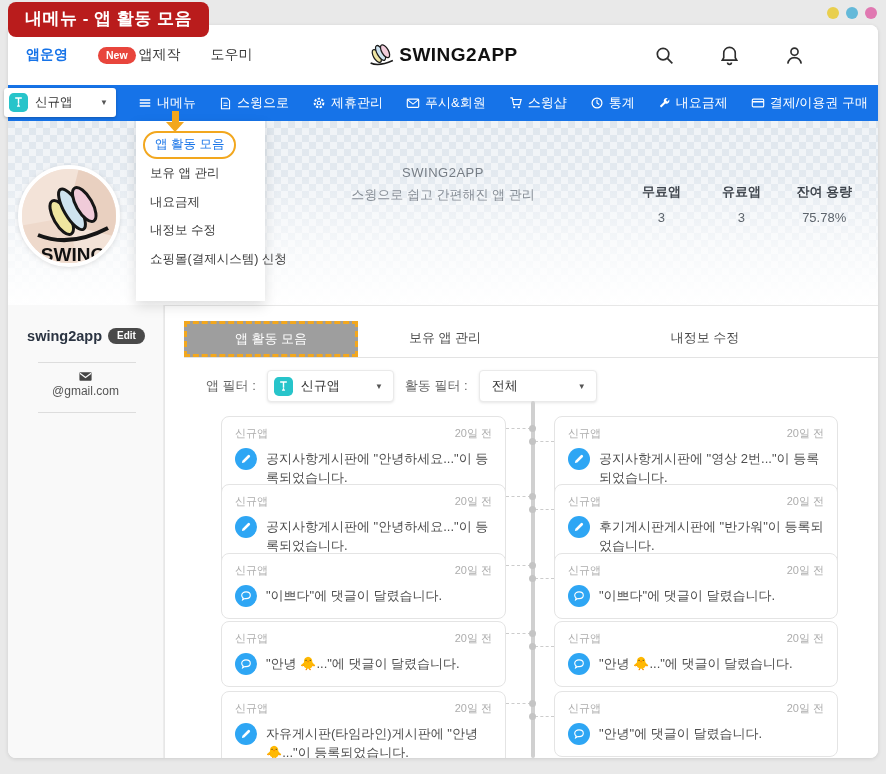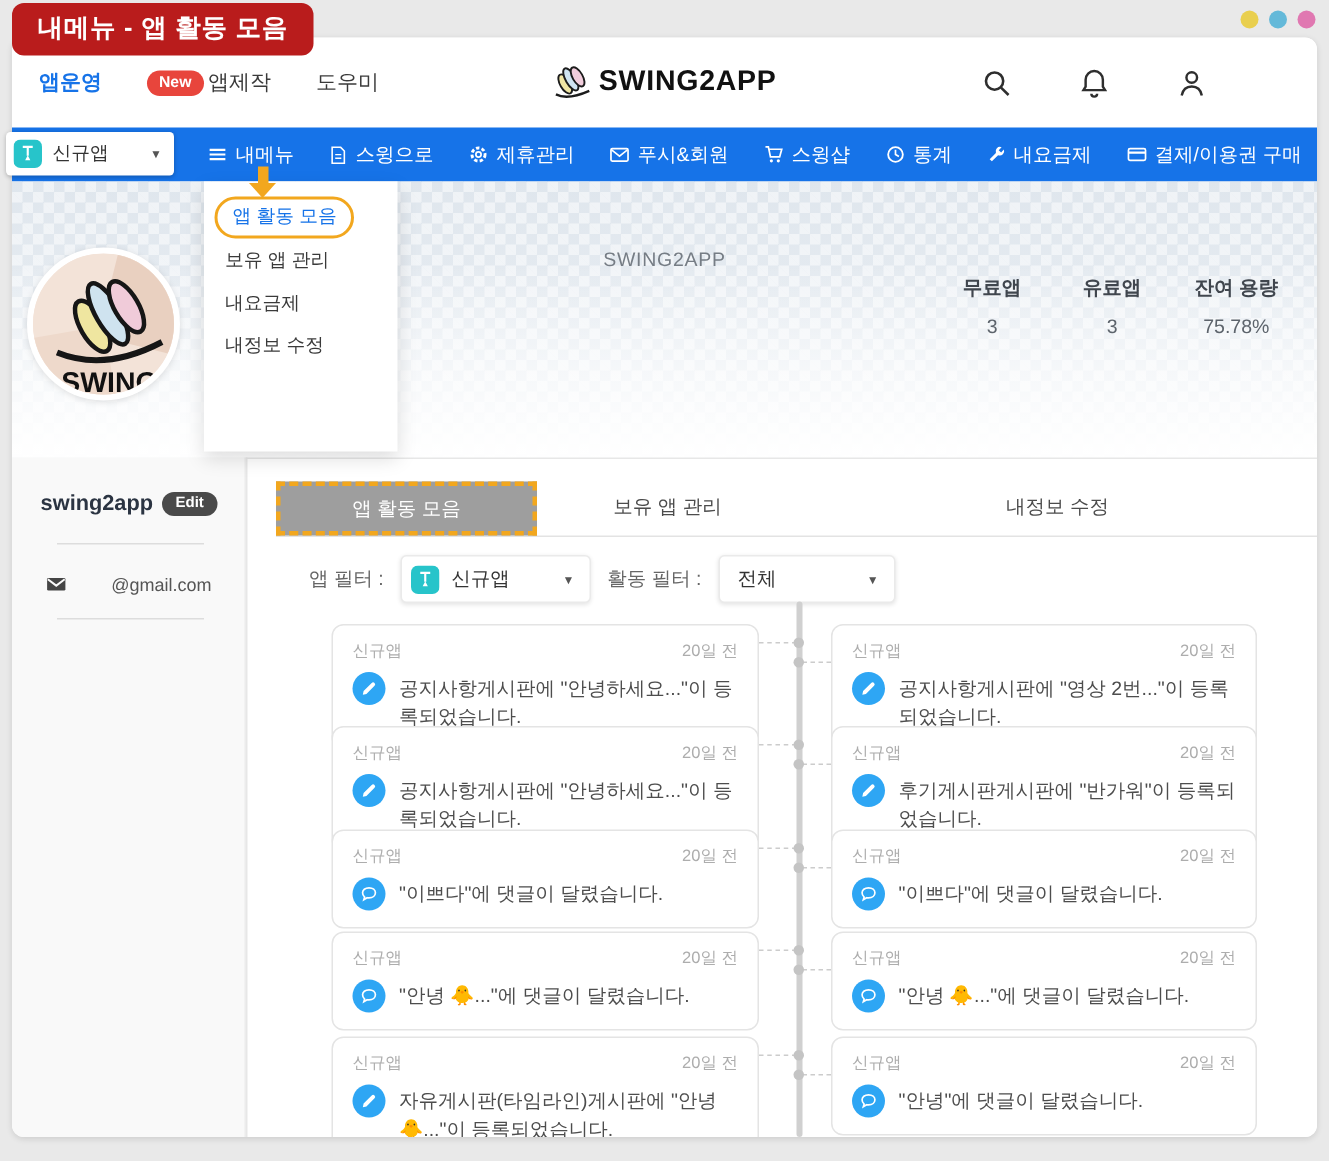--- a/index.html
+++ b/index.html
@@ -266,20 +266,21 @@
             </svg>
           </span>
         <span>결제/이용권 구매</span>
       </div>
 
     </div>
   </div>
 
   <div class="hero">
     <div class="hero-title">SWING2APP</div>
+    <div class="hero-sub">스윙으로 쉽고 간편해진 앱 관리</div>
     <div class="stats">
       <div class="stat">
         <div class="s-label">무료앱</div>
         <div class="s-value">3</div>
       </div>
       <div class="stat">
         <div class="s-label">유료앱</div>
         <div class="s-value">3</div>
       </div>
       <div class="stat">
@@ -288,21 +289,21 @@
       </div>
     </div>
   </div>
 
   <div class="sidebar">
     <div class="profile-name-row" style="position:absolute; top:23px;">
       <span class="profile-name">swing2app</span>
       <span class="edit-pill">Edit</span>
     </div>
     <div class="side-divider" style="top:57px;"></div>
-    <div class="email-row" style="top:77px;">
+    <div class="email-row" style="top:64px;flex-direction:column;">
       <span class="mailico">
         <svg viewBox="0 0 16 16" width="15" height="15">
             <rect x="1.5" y="3.5" width="13" height="9" rx="1" fill="#454545"></rect>
             <path d="M2 4.5 8 9l6-4.5" fill="none" stroke="#f9f9f9" stroke-width="1.4"></path>
           </svg>
       </span>
       <span class="email-text">@gmail.com</span>
     </div>
     <div class="side-divider" style="top:107px;"></div>
   </div>
@@ -544,13 +545,14 @@
 
 <div class="menu-arrow-stem"></div>
 <div class="menu-arrow-head"></div>
 <div class="dropdown">
   <div class="dd-item dd-item-active-wrap">
     <span class="dd-active-pill">앱 활동 모음</span>
   </div>
   <div class="dd-item">보유 앱 관리</div>
   <div class="dd-item">내요금제</div>
   <div class="dd-item">내정보 수정</div>
+  <div class="dd-item">쇼핑몰(결제시스템) 신청</div>
 </div>
 
 </body></html>

